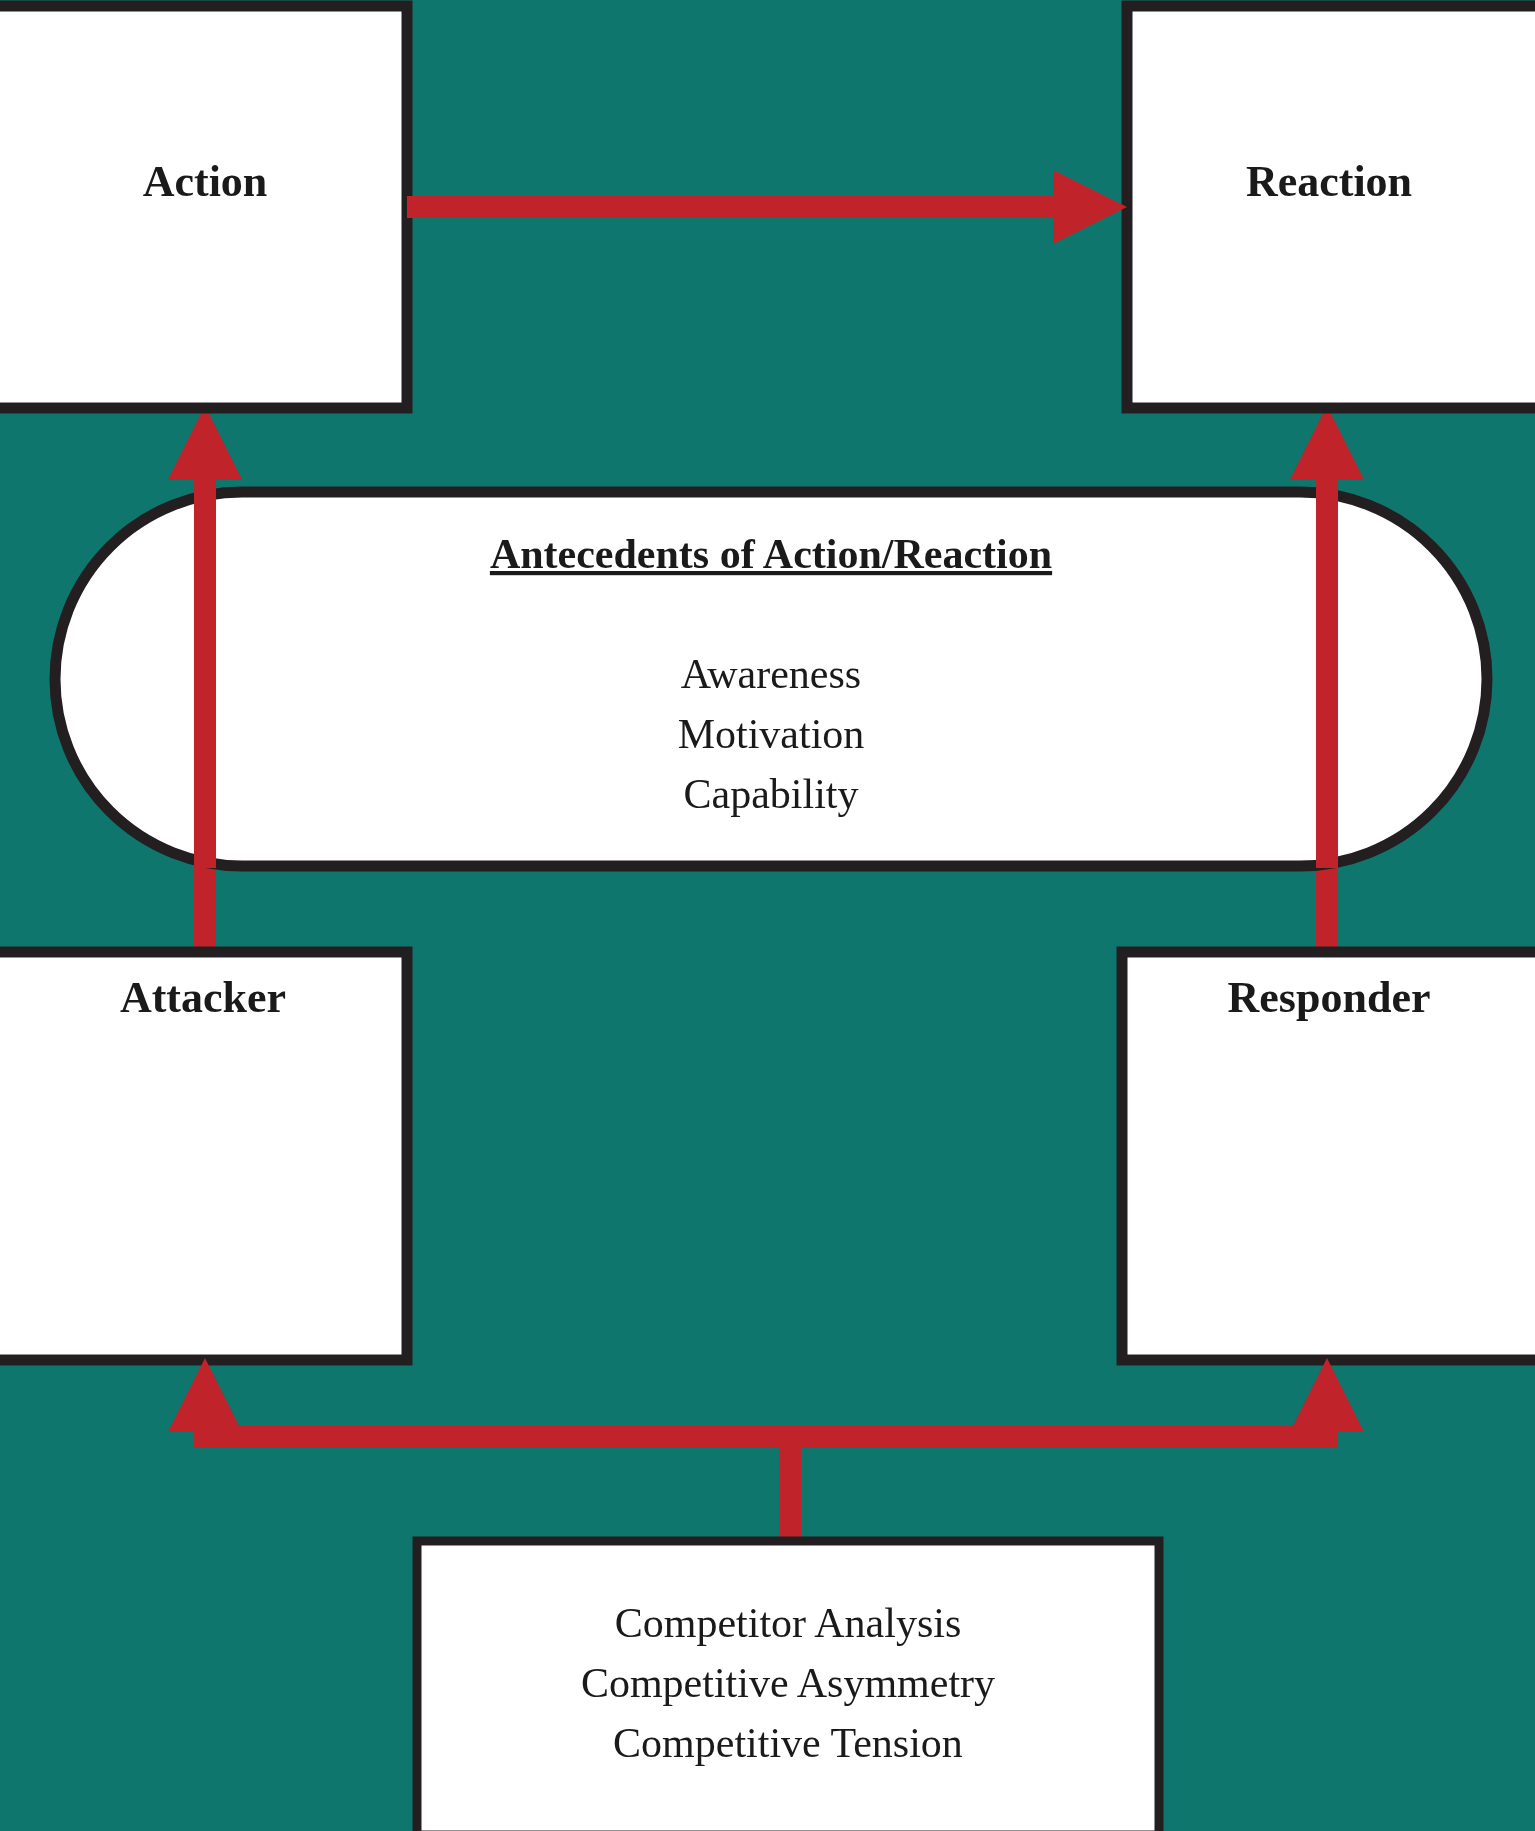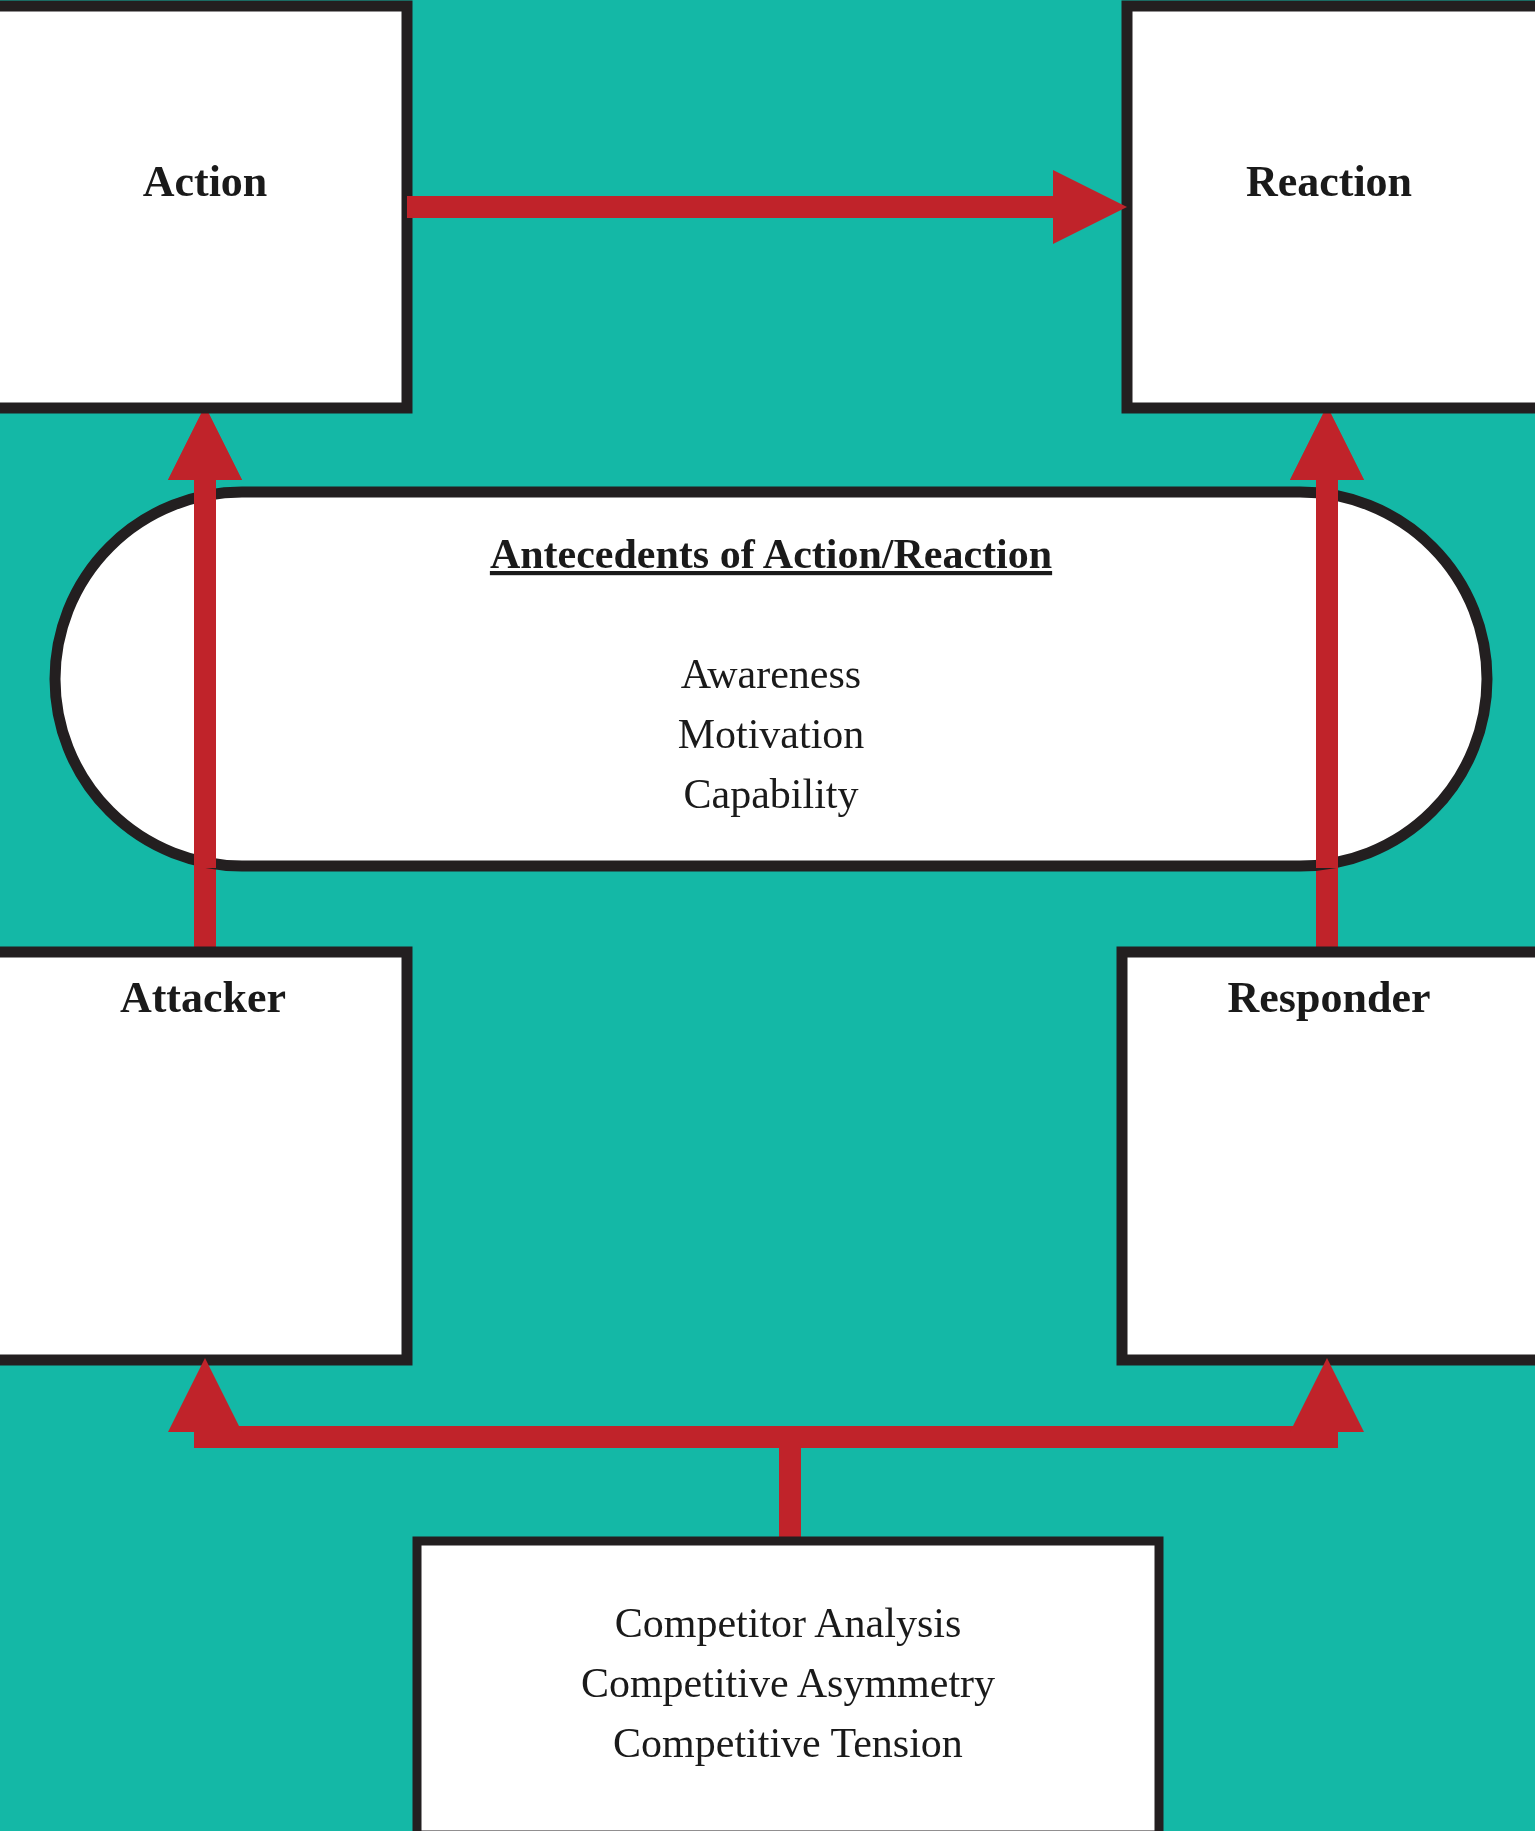--- a/index.html
+++ b/index.html
@@ -10,21 +10,21 @@
   body {
     width: 1535px;
     height: 1831px;
     overflow: hidden;
     font-family: "Liberation Serif", "DejaVu Serif", serif;
   }
   #diagram-root {
     position: relative;
     width: 1535px;
     height: 1831px;
-    background: #14b8a6;
+    background: #0f766e;
   }
   svg.diagram {
     display: block;
     width: 1535px;
     height: 1831px;
   }
   .node-box {
     fill: #ffffff;
     stroke: #231f20;
     stroke-width: 11;

